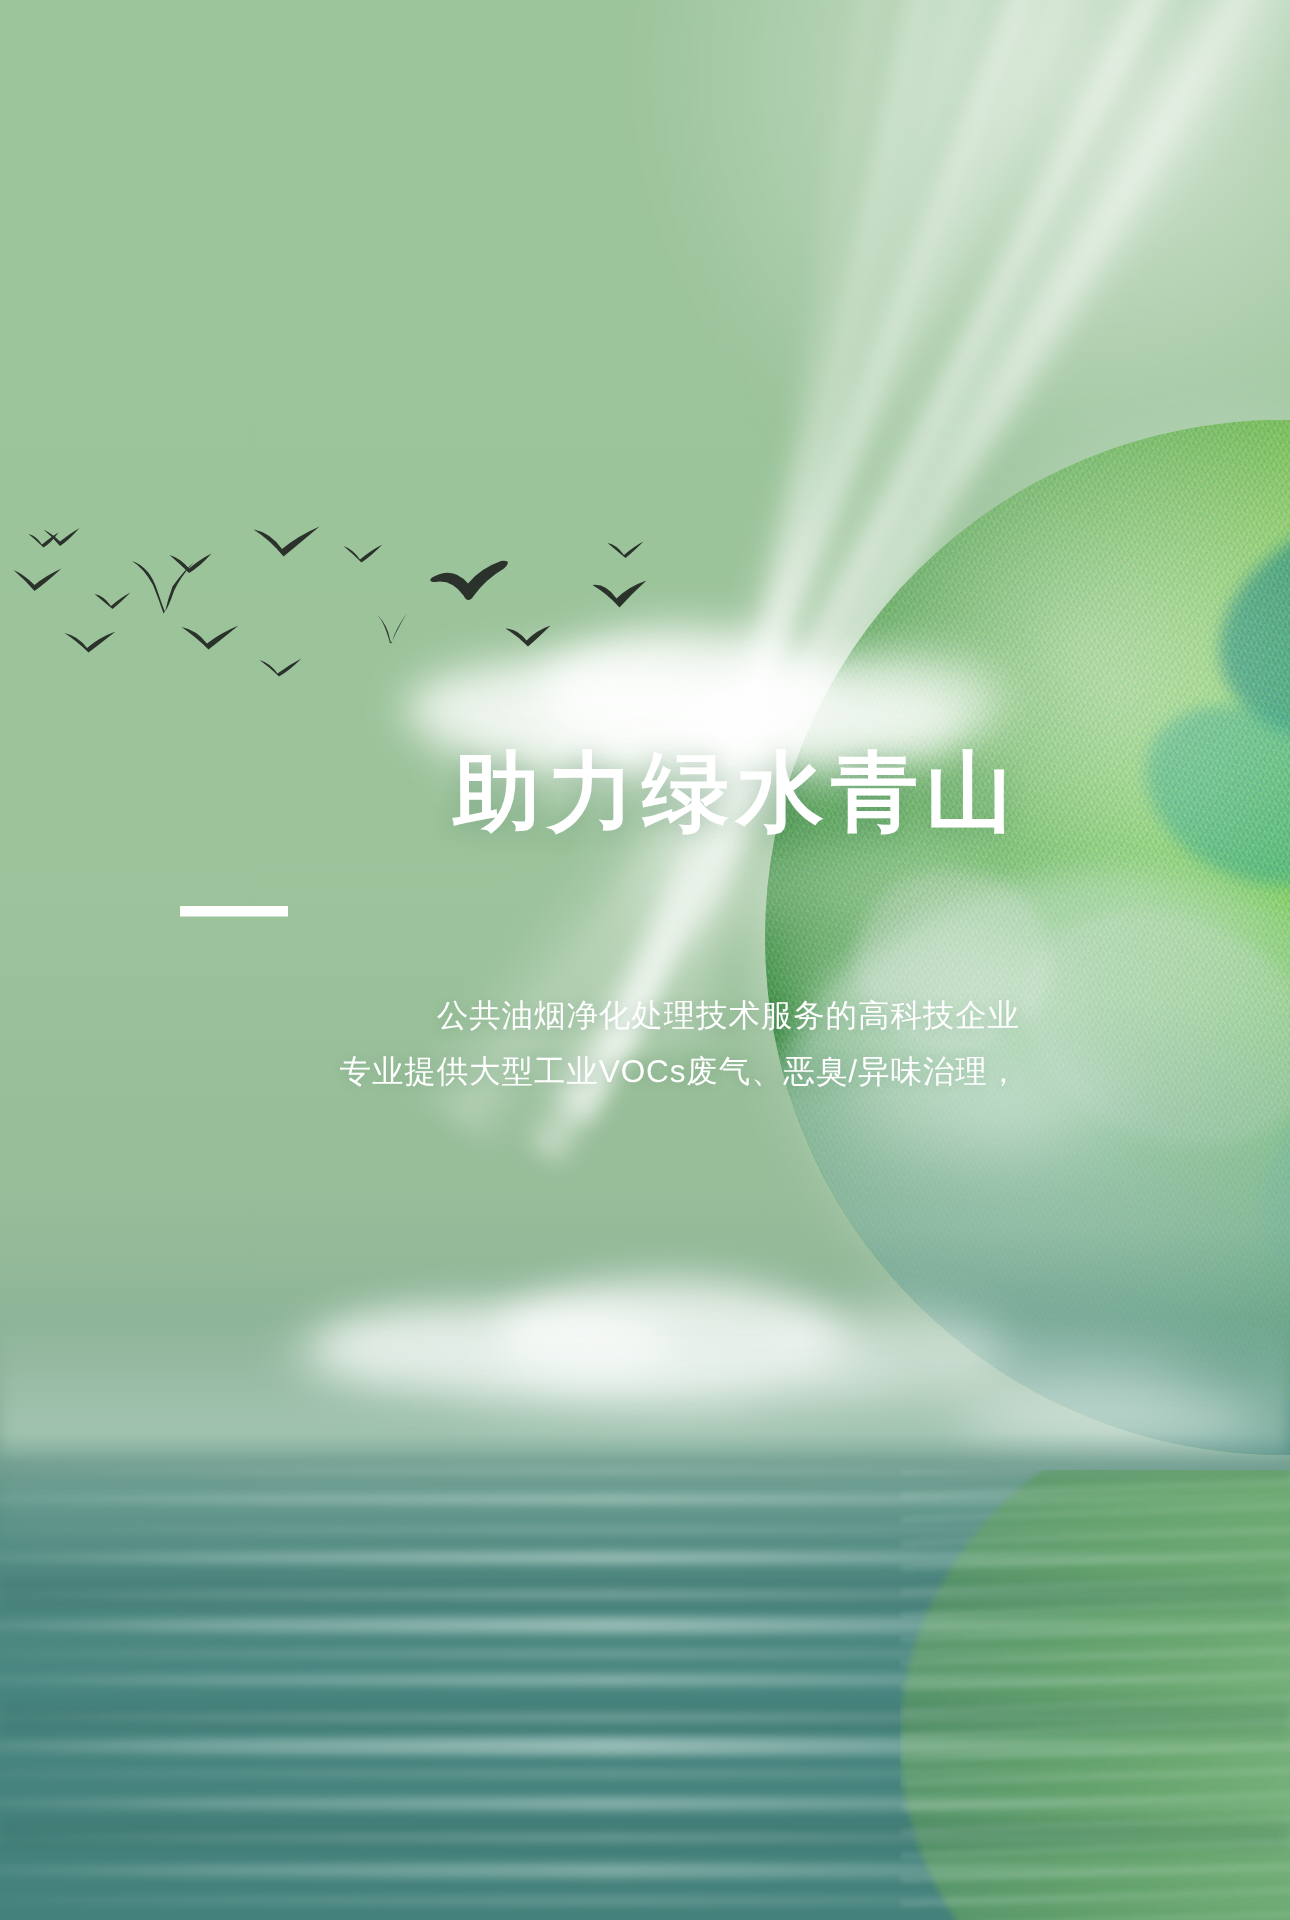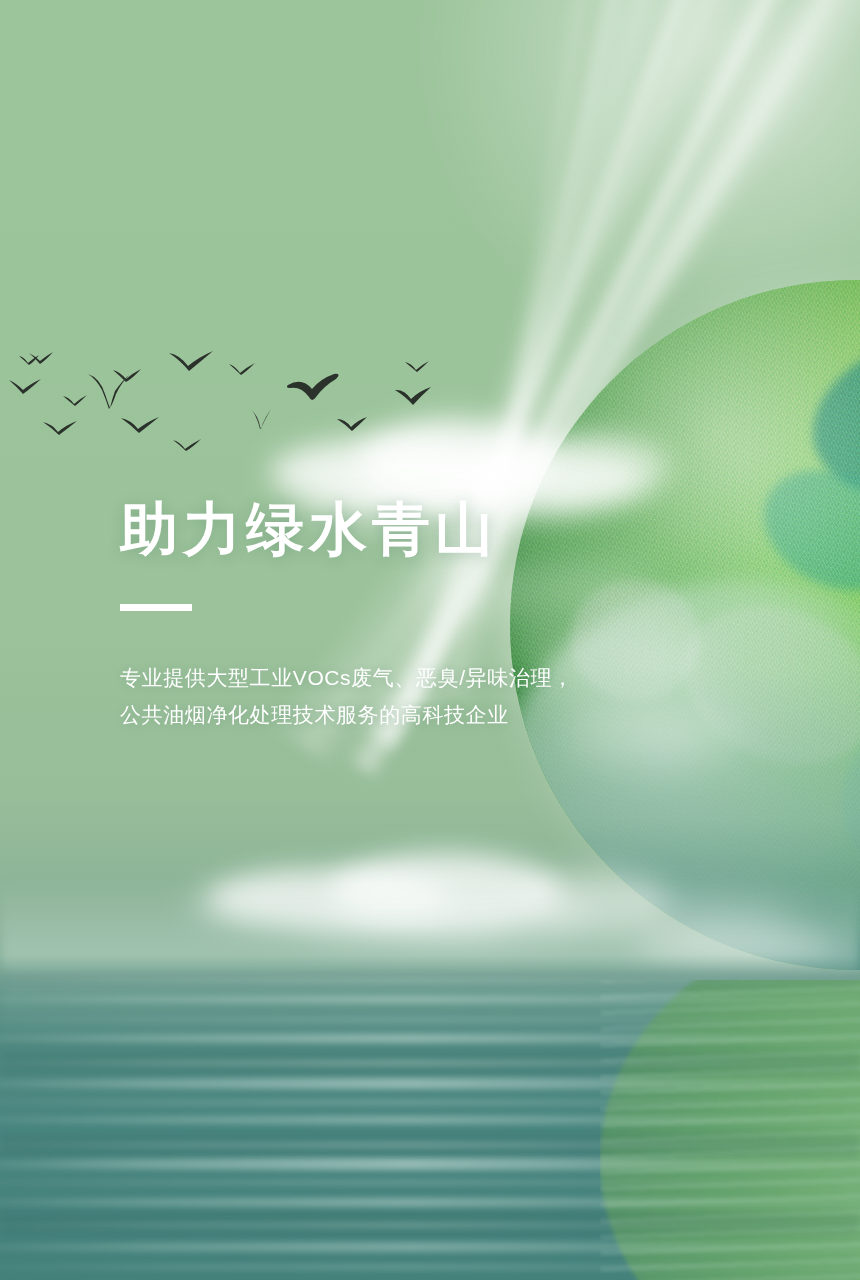--- a/index.html
+++ b/index.html
@@ -178,21 +178,21 @@
     background:linear-gradient(180deg,rgba(30,80,76,0),rgba(30,80,76,.18),rgba(30,80,76,0));
     filter:blur(4px);
   }
 
   
   .birds{position:absolute;left:0;top:330px;width:470px;height:130px;}
   .bird{position:absolute;}
   .bird svg{display:block;}
 
   
-  .content{position:absolute;left:120px;top:495px;width:560px;z-index:40;}
+  .content{position:absolute;left:120px;top:495px;width:560px;z-index:40;text-align:right;}
   .headline{
     color:#ffffff;
     font-size:58px;
     line-height:1.18;
     font-weight:700;
     letter-spacing:5px;
     text-shadow:0 2px 14px rgba(60,110,90,.28);
     white-space:nowrap;
   }
   .headline div{margin:0;padding:0;}
@@ -381,18 +381,18 @@
     <div class="wv" style="top:282px;height:10px;opacity:.40;"></div>
     <div class="wv" style="top:304px;height:6px;opacity:.24;"></div>
   </div>
 
   <div class="content">
     <div class="headline">
       <div>助力绿水青山</div>
     </div>
     <div class="divider"></div>
     <div class="subtitle">
+      <div>公共油烟净化处理技术服务的高科技企业</div>
       <div>专业提供大型工业VOCs废气、恶臭/异味治理，</div>
-      <div>公共油烟净化处理技术服务的高科技企业</div>
     </div>
   </div>
 
 </div>
 
 </body></html>

